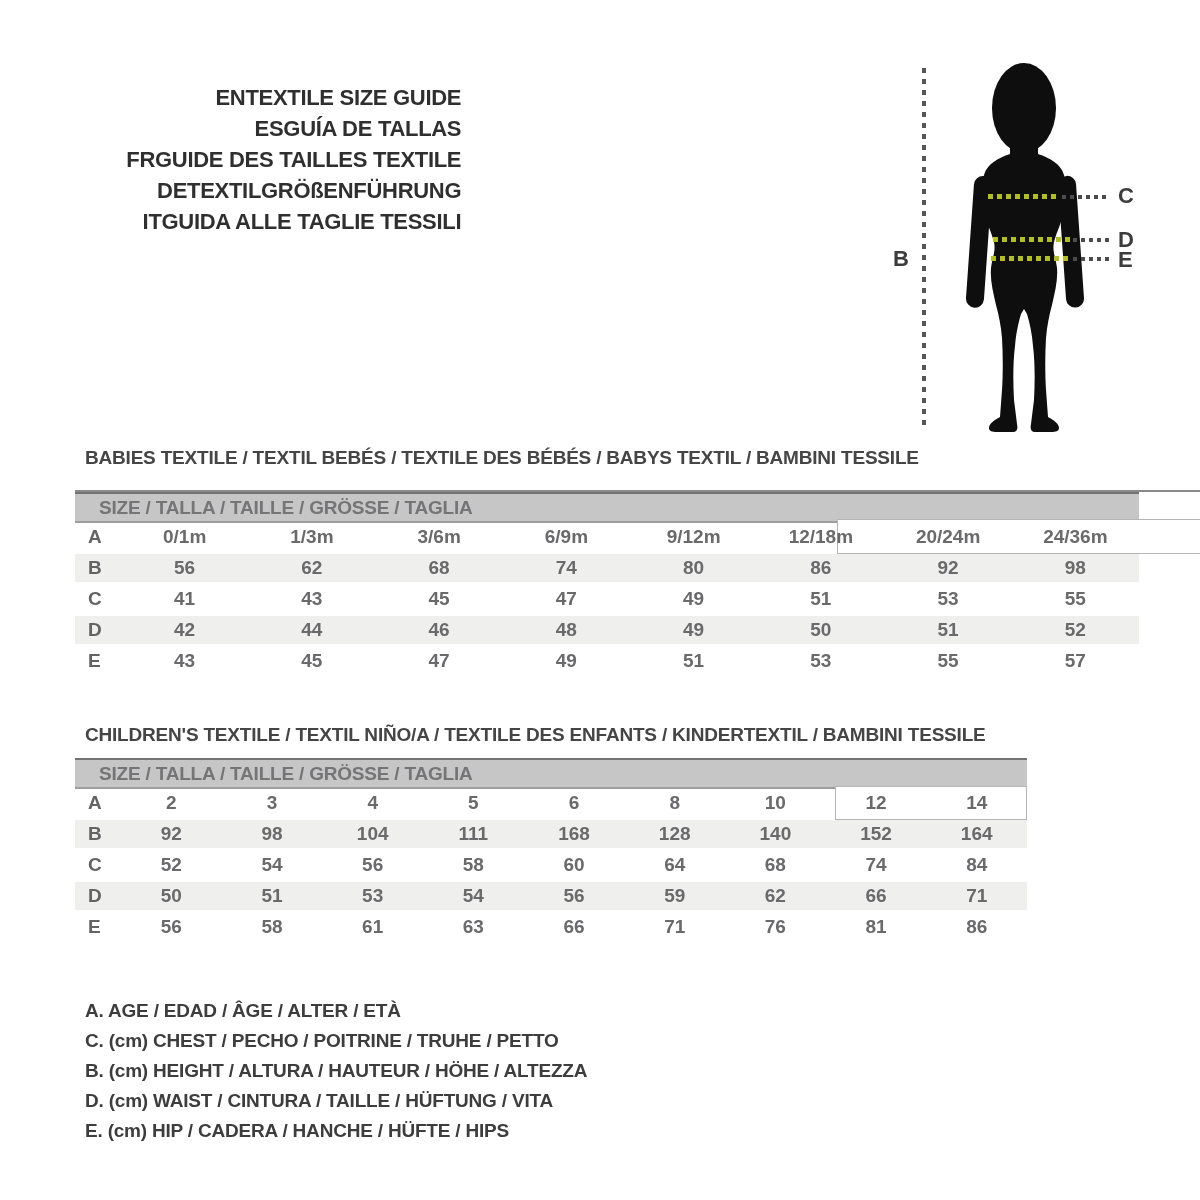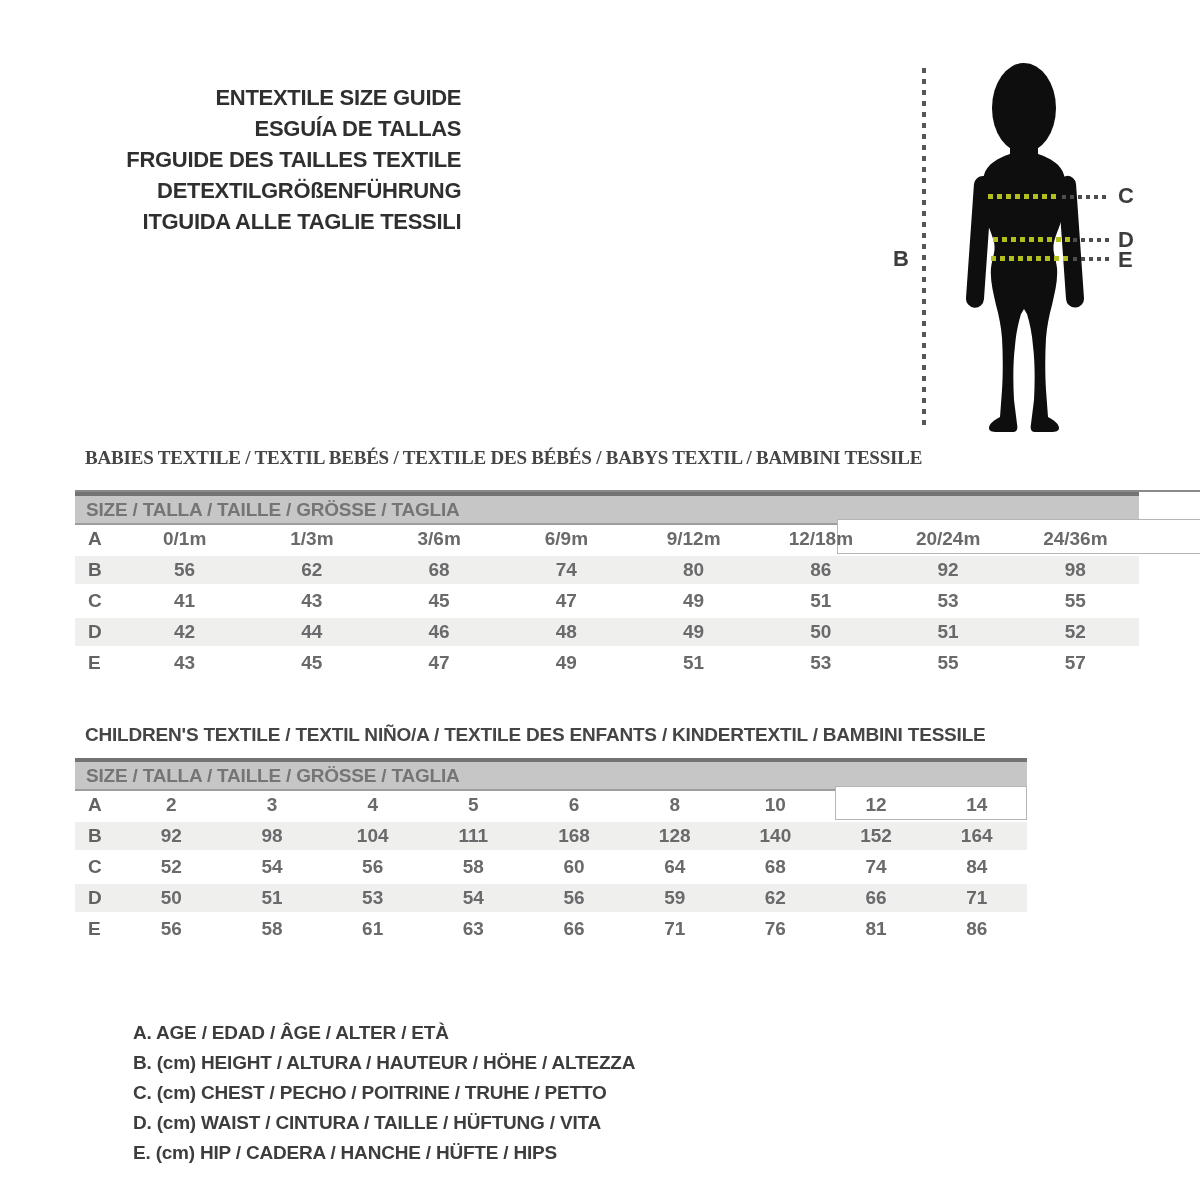--- a/index.html
+++ b/index.html
@@ -20,33 +20,33 @@
   .dash-h{position:absolute;height:5px;}
   .dash-green{background:repeating-linear-gradient(to right,#b2bf1e 0 5px,transparent 5px 9px);}
   .dash-dark{height:4px;background:repeating-linear-gradient(to right,#4d4d4d 0 4px,transparent 4px 8px);}
   .fig-label{position:absolute;font-size:22px;font-weight:bold;color:#3c3c3c;line-height:22px;}
   
   .section-heading{position:absolute;left:85px;font-size:19px;font-weight:bold;
     color:#454545;letter-spacing:-0.2px;white-space:nowrap;}
   
   .size-table{position:absolute;left:75px;}
   .t-head{height:27px;line-height:27px;background:#c6c6c6;color:#757577;
-    font-size:19px;font-weight:bold;padding-left:11px;letter-spacing:-0.2px;
-    border-top:4px solid #737373;border-bottom:2px solid #9d9d9d;
+    font-size:19px;font-weight:bold;padding-left:24px;letter-spacing:-0.2px;
+    border-top:2px solid #737373;border-bottom:2px solid #9d9d9d;
     position:relative;z-index:0;}
   .t-row{display:flex;height:28px;line-height:28px;margin-bottom:3px;
     position:relative;z-index:2;}
   .t-row.stripe{background:#efefee;}
   .t-label{width:46px;padding-left:13px;box-sizing:border-box;
     font-size:19px;font-weight:bold;color:#636365;}
   .t-cell{flex:1;text-align:center;font-size:19px;font-weight:bold;color:#6a6a6c;}
   .hl-box{position:absolute;background:#ffffff;border:1px solid #b5b5b5;z-index:1;}
   .topline{position:absolute;height:2px;background:#8a8a8a;}
   
-  .legend{position:absolute;left:85px;top:1018px;margin-left:48px;}
+  .legend{position:absolute;left:85px;top:996px;}
   .legend-row{height:30px;line-height:30px;font-size:19px;font-weight:bold;
     color:#3d3d3d;letter-spacing:-0.2px;white-space:nowrap;}
 </style>
 </head>
 <body>
 
 <div id="canvas">
 
   <div class="lang-list">
     <div class="lang-row">
@@ -96,21 +96,21 @@
   <div class="fig-label" style="left:1118px;top:185px;">C</div>
 
   <div class="dash-h dash-green" style="left:993px;top:237px;width:78px;"></div>
   <div class="dash-h dash-dark" style="left:1073px;top:238px;width:36px;"></div>
   <div class="fig-label" style="left:1118px;top:229px;">D</div>
 
   <div class="dash-h dash-green" style="left:991px;top:256px;width:80px;"></div>
   <div class="dash-h dash-dark" style="left:1073px;top:257px;width:36px;"></div>
   <div class="fig-label" style="left:1118px;top:249px;">E</div>
 
-  <div class="section-heading" style="top:447px;font-family:Liberation Serif, serif;">BABIES TEXTILE / TEXTIL BEBÉS / TEXTILE DES BÉBÉS / BABYS TEXTIL / BAMBINI TESSILE</div>
+  <div class="section-heading" style="top:447px;">BABIES TEXTILE / TEXTIL BEBÉS / TEXTILE DES BÉBÉS / BABYS TEXTIL / BAMBINI TESSILE</div>
   <div class="topline" style="left:75px;top:490px;width:1125px;"></div>
   <div class="size-table" style="top:492px;width:1064px;">
       <div class="t-head">SIZE / TALLA / TAILLE / GRÖSSE / TAGLIA</div>
       <div class="t-row">
         <span class="t-label">A</span>
         <span class="t-cell">0/1m</span>
         <span class="t-cell">1/3m</span>
         <span class="t-cell">3/6m</span>
         <span class="t-cell">6/9m</span>
         <span class="t-cell">9/12m</span>
@@ -226,19 +226,19 @@
         <span class="t-cell">71</span>
         <span class="t-cell">76</span>
         <span class="t-cell">81</span>
         <span class="t-cell">86</span>
       </div>
     </div>
   <div class="hl-box" style="left:835px;top:786px;width:190px;height:32px;"></div>
 
   <div class="legend">
     <div class="legend-row">A. AGE / EDAD / ÂGE / ALTER / ETÀ</div>
+    <div class="legend-row">C. (cm) CHEST / PECHO / POITRINE / TRUHE / PETTO</div>
     <div class="legend-row">B. (cm) HEIGHT / ALTURA / HAUTEUR / HÖHE / ALTEZZA</div>
-    <div class="legend-row">C. (cm) CHEST / PECHO / POITRINE / TRUHE / PETTO</div>
     <div class="legend-row">D. (cm) WAIST / CINTURA / TAILLE / HÜFTUNG / VITA</div>
     <div class="legend-row">E. (cm) HIP / CADERA / HANCHE / HÜFTE / HIPS</div>
   </div>
 
 </div>
 
 </body></html>

